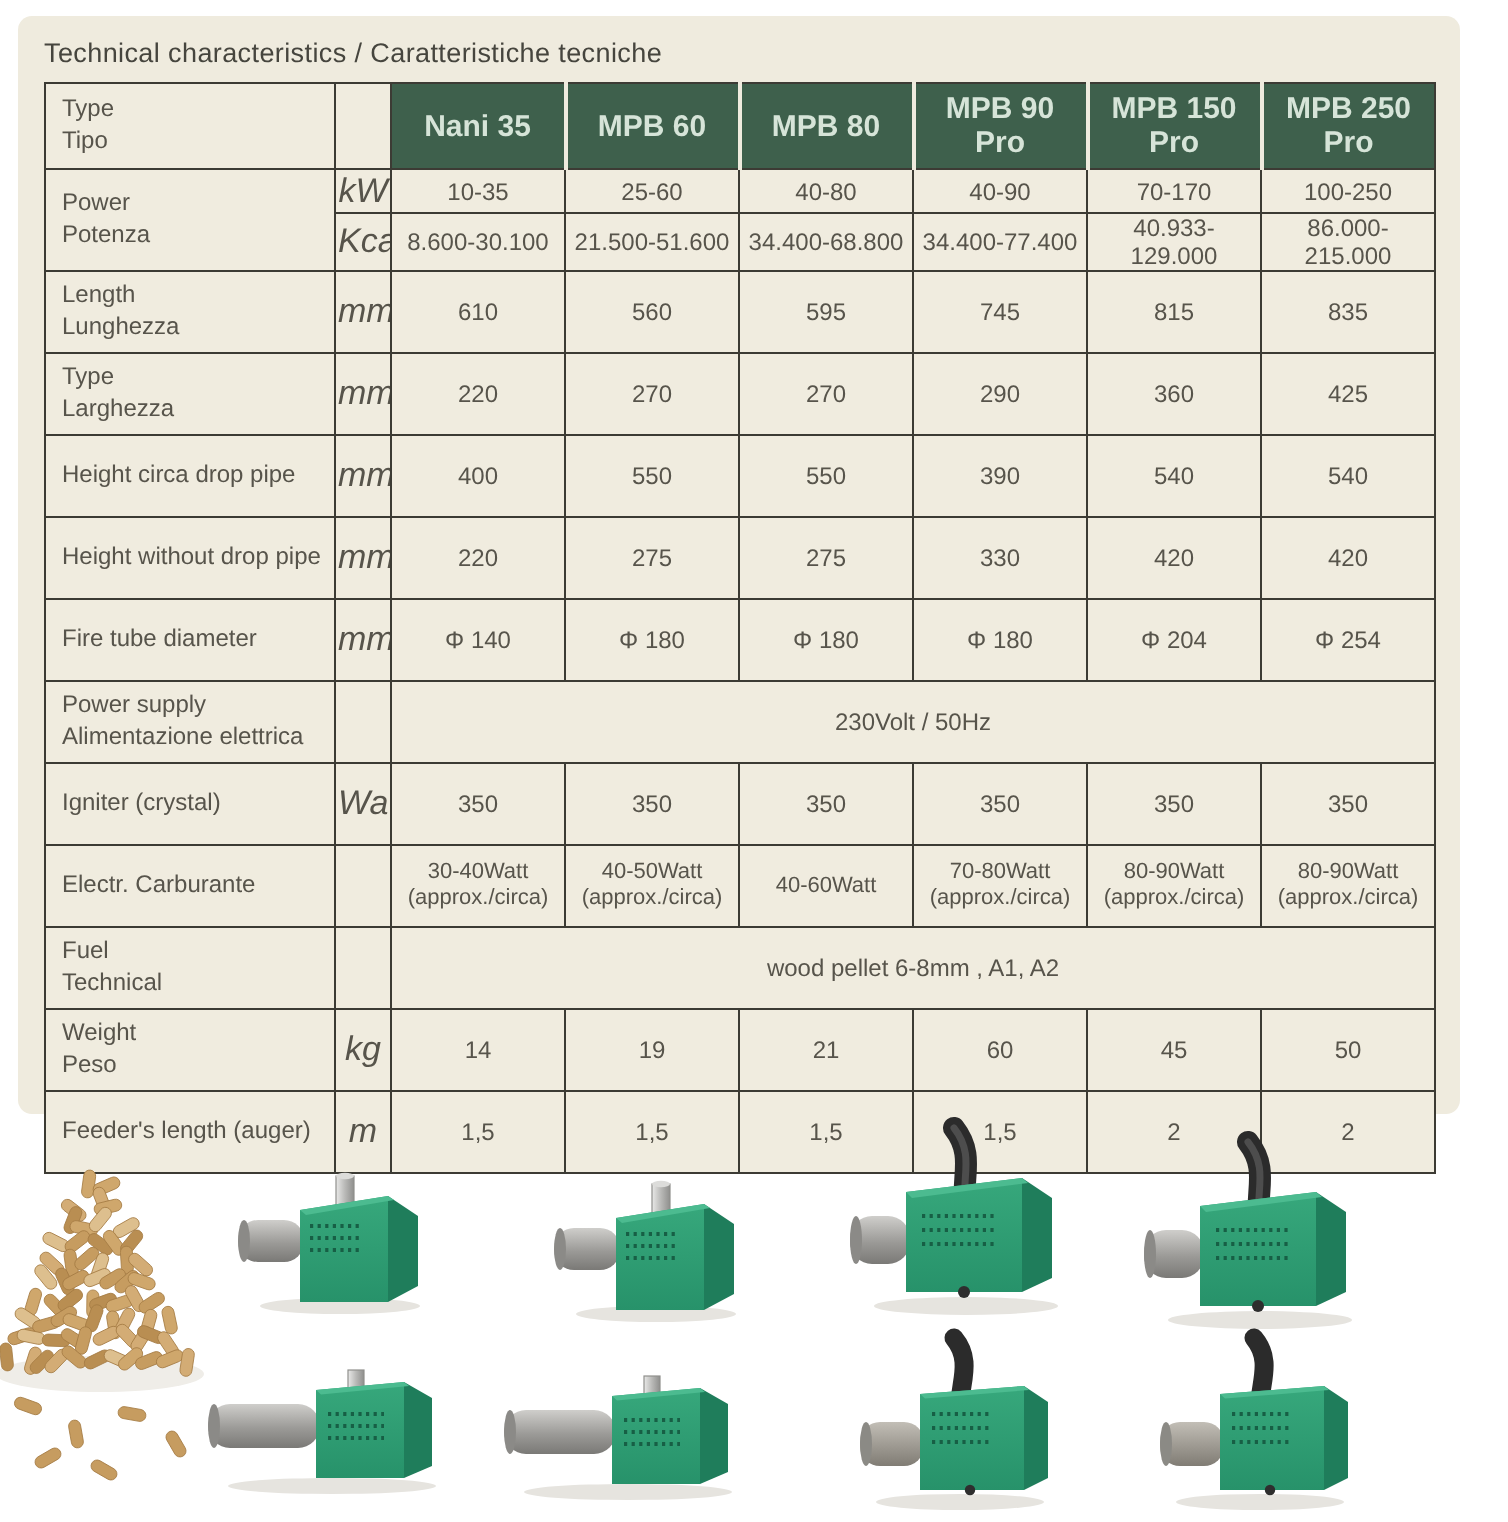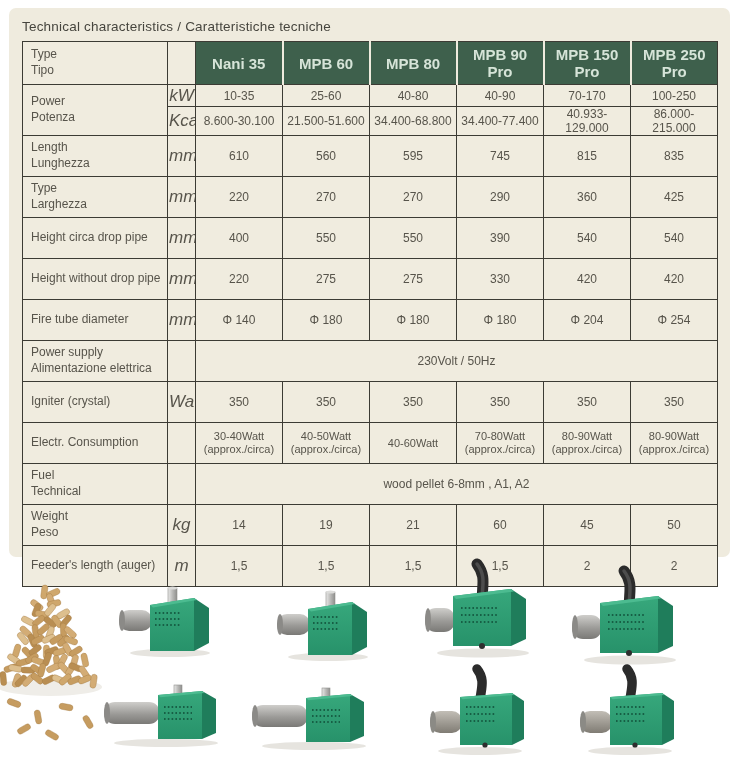--- a/index.html
+++ b/index.html
@@ -189,21 +189,21 @@
           <td>350</td>
           <td>350</td>
           <td>350</td>
           <td>350</td>
           <td>350</td>
           <td>350</td>
         </tr>
 
         <tr>
           <td class="label-cell">
-            <div>Electr. Consumption</div>
+            <div>Electr. Carburante</div>
           </td>
           <td class="unit-cell"></td>
           <td class="consumption">30-40Watt
 (approx./circa)</td>
           <td class="consumption">40-50Watt
 (approx./circa)</td>
           <td class="consumption">40-60Watt</td>
           <td class="consumption">70-80Watt
 (approx./circa)</td>
           <td class="consumption">80-90Watt

